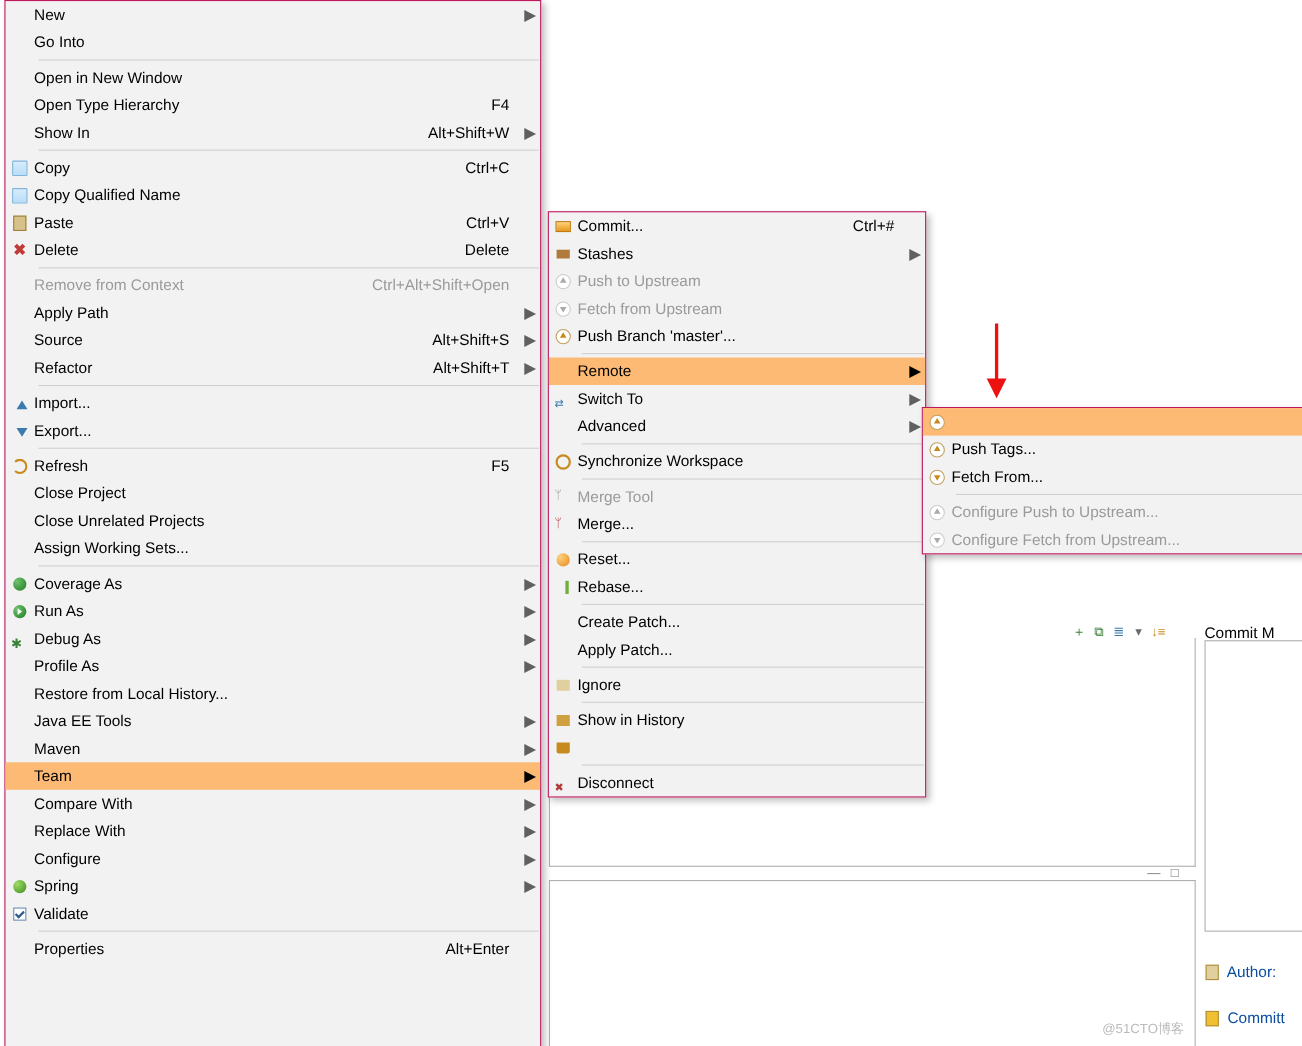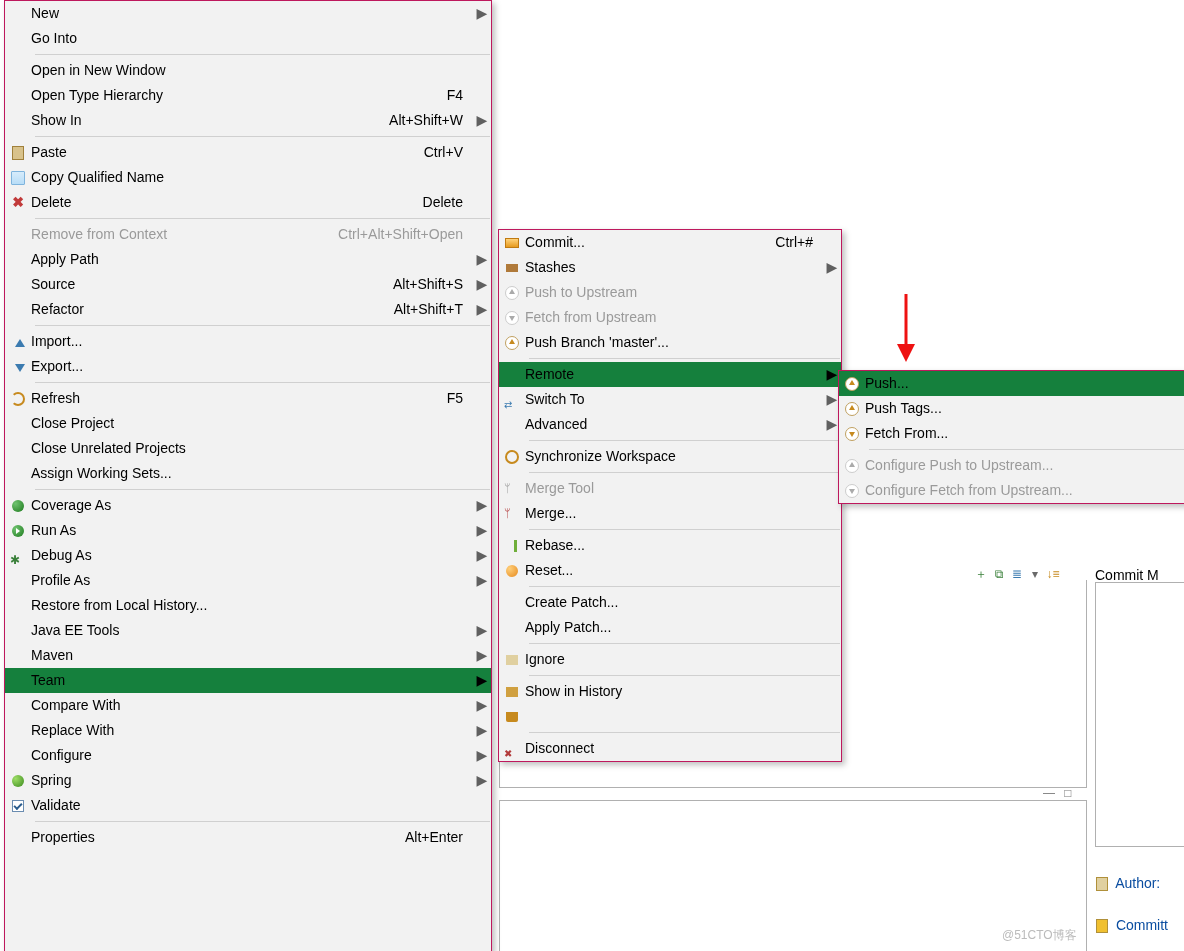--- a/index.html
+++ b/index.html
@@ -11,25 +11,25 @@
   .mi{display:flex;align-items:center;height:25px;line-height:25px;position:relative;
       cursor:default;white-space:nowrap;}
   .icol{width:26px;min-width:26px;display:flex;align-items:center;justify-content:center;}
   .lbl{flex:1 1 auto;padding-right:8px;}
   .accel{color:#000;padding-right:10px;text-align:right;}
   .subarr{width:18px;min-width:18px;display:flex;align-items:center;justify-content:center;
           color:#606060;}
   .subarr.hl{color:#000;}
   .mi.disabled{color:#9a9a9a;}
   .mi.disabled .accel{color:#9a9a9a;}
-  .mi.hl{background:#15803d;}
+  .mi.hl{background:#fdba74;}
   .mi.hl .subarr{color:#000;}
   .sep{height:1px;margin:3px 1px 3px 30px;background:#d0d0d0;}
   #menu1{left:4px;top:0;width:486px;height:950px;}
-  #menu2{left:498px;top:192px;width:342px;margin-top:37px;}
+  #menu2{left:498px;top:192px;width:342px;}
   #menu3{left:838px;top:370px;width:346px;}
   
   .ic{width:16px;height:16px;display:block;}
   .ic-copy{background:linear-gradient(#d7ecfb,#b8ddf7);border:1px solid #7fb4dd;border-radius:1px;width:12px;height:12px;margin:2px;}
   .ic-paste{background:#d8c28b;border:1px solid #a0803a;width:10px;height:12px;margin:2px auto;}
   .ic-del{color:#c13a3a;font-weight:bold;font-size:14px;line-height:14px;text-align:center;width:16px;}
   .ic-import{width:0;height:0;border-left:5px solid transparent;border-right:5px solid transparent;
              border-bottom:8px solid #3b7bb0;margin-left:3px;margin-top:3px;}
   .ic-export{width:0;height:0;border-left:5px solid transparent;border-right:5px solid transparent;
              border-top:8px solid #3b7bb0;margin-left:3px;margin-top:3px;}
@@ -148,35 +148,43 @@
       </div>
       <div class="mi">
         <span class="icol"></span>
         <span class="lbl">Show In</span>
         <span class="accel">Alt+Shift+W</span>
         <span class="subarr">▶</span>
       </div>
       <div class="sep"></div>
       <div class="mi">
         <span class="icol">
+          <span class="ic ic-copy"></span>
+        </span>
+        <span class="lbl">Copy</span>
+        <span class="accel">Ctrl+C</span>
+        <span class="subarr"></span>
+      </div>
+      <div class="mi">
+        <span class="icol">
+          <span class="ic ic-copy"></span>
+        </span>
+        <span class="lbl">Copy Qualified Name</span>
+        <span class="subarr"></span>
+      </div>
+      <div class="mi">
+        <span class="icol">
           <span class="ic ic-paste"></span>
         </span>
         <span class="lbl">Paste</span>
         <span class="accel">Ctrl+V</span>
         <span class="subarr"></span>
       </div>
       <div class="mi">
         <span class="icol">
-          <span class="ic ic-copy"></span>
-        </span>
-        <span class="lbl">Copy Qualified Name</span>
-        <span class="subarr"></span>
-      </div>
-      <div class="mi">
-        <span class="icol">
           <span class="ic ic-del">✖</span>
         </span>
         <span class="lbl">Delete</span>
         <span class="accel">Delete</span>
         <span class="subarr"></span>
       </div>
       <div class="sep"></div>
       <div class="mi disabled">
         <span class="icol"></span>
         <span class="lbl">Remove from Context</span>
@@ -400,30 +408,30 @@
       <div class="mi">
         <span class="icol">
           <span class="ic git-merge">ᛘ</span>
         </span>
         <span class="lbl">Merge...</span>
         <span class="subarr"></span>
       </div>
       <div class="sep"></div>
       <div class="mi">
         <span class="icol">
+          <span class="ic git-orangeball"></span>
+        </span>
+        <span class="lbl">Reset...</span>
+        <span class="subarr"></span>
+      </div>
+      <div class="mi">
+        <span class="icol">
           <span class="ic git-rebase"></span>
         </span>
         <span class="lbl">Rebase...</span>
-        <span class="subarr"></span>
-      </div>
-      <div class="mi">
-        <span class="icol">
-          <span class="ic git-orangeball"></span>
-        </span>
-        <span class="lbl">Reset...</span>
         <span class="subarr"></span>
       </div>
       <div class="sep"></div>
       <div class="mi">
         <span class="icol"></span>
         <span class="lbl">Create Patch...</span>
         <span class="subarr"></span>
       </div>
       <div class="mi">
         <span class="icol"></span>
@@ -462,21 +470,20 @@
       </div>
     </div>
 </div>
 
 <div id="menu3" class="menu">
   <div class="menu-inner" id="m3">
       <div class="mi hl">
         <span class="icol">
           <span class="ic git-uparr"></span>
         </span>
-        <span class="lbl">Push...</span>
         <span class="subarr hl"></span>
       </div>
       <div class="mi">
         <span class="icol">
           <span class="ic git-uparr"></span>
         </span>
         <span class="lbl">Push Tags...</span>
         <span class="subarr"></span>
       </div>
       <div class="mi">

